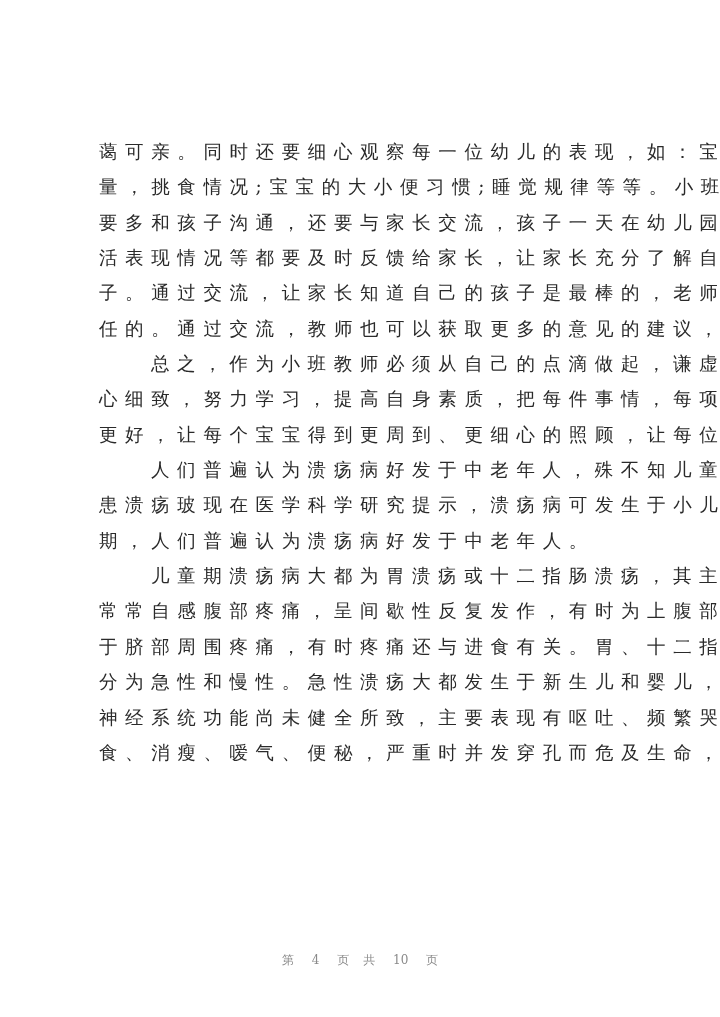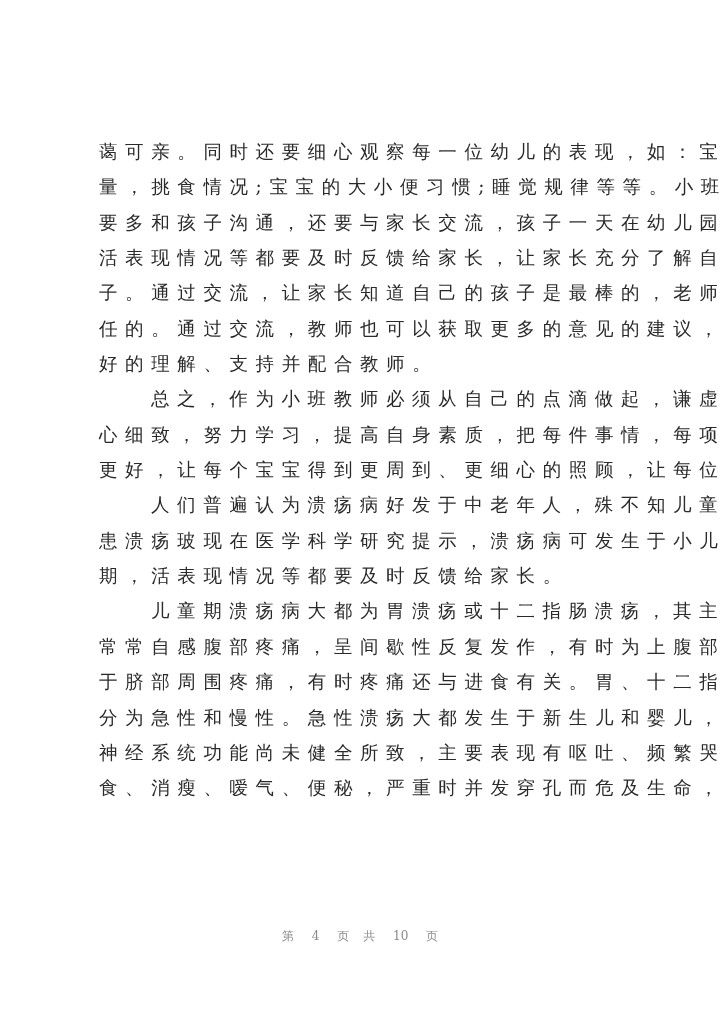--- a/index.html
+++ b/index.html
@@ -35,21 +35,21 @@
       font-size: 18.5px;
       letter-spacing: 7.6px;
       white-space: nowrap;
       overflow: visible;
     }
     .line.indent {
       padding-left: 52px;
     }
     .footer {
       position: absolute;
-      top: 928px;
+      top: 952px;
       left: 0;
       width: 720px;
       text-align: center;
       font-size: 12px;
       color: #8a8a8a;
       letter-spacing: 0px;
     }
     .footer span {
       display: inline-block;
       margin: 0 7px;
@@ -59,27 +59,26 @@
 <body>
 
 <div class="page">
   <div class="body-text">
     <span class="line">蔼可亲。同时还要细心观察每一位幼儿的表现，如：宝宝的饭</span>
     <span class="line">量，挑食情况;宝宝的大小便习惯;睡觉规律等等。小班老师不但</span>
     <span class="line">要多和孩子沟通，还要与家长交流，孩子一天在幼儿园学习和生</span>
     <span class="line">活表现情况等都要及时反馈给家长，让家长充分了解自己的孩</span>
     <span class="line">子。通过交流，让家长知道自己的孩子是最棒的，老师是值得信</span>
     <span class="line">任的。通过交流，教师也可以获取更多的意见的建议，让家长很</span>
-    <span class="line">好的理解、支持并配合教师。</span>
     <span class="line indent">总之，作为小班教师必须从自己的点滴做起，谦虚谨慎，耐</span>
     <span class="line">心细致，努力学习，提高自身素质，把每件事情，每项工作做的</span>
     <span class="line">更好，让每个宝宝得到更周到、更细心的照顾，让每位宝宝更聪</span>
     <span class="line indent">人们普遍认为溃疡病好发于中老年人，殊不知儿童期也易罹</span>
     <span class="line">患溃疡玻现在医学科学研究提示，溃疡病可发生于小儿各个时</span>
-    <span class="line">期，活表现情况等都要及时反馈给家长。</span>
+    <span class="line">期，人们普遍认为溃疡病好发于中老年人。</span>
     <span class="line indent">儿童期溃疡病大都为胃溃疡或十二指肠溃疡，其主要症状为</span>
     <span class="line">常常自感腹部疼痛，呈间歇性反复发作，有时为上腹部或局部限</span>
     <span class="line">于脐部周围疼痛，有时疼痛还与进食有关。胃、十二指肠溃疡又</span>
     <span class="line">分为急性和慢性。急性溃疡大都发生于新生儿和婴儿，多由植物</span>
     <span class="line">神经系统功能尚未健全所致，主要表现有呕吐、频繁哭闹、拒</span>
     <span class="line">食、消瘦、嗳气、便秘，严重时并发穿孔而危及生命，常常伴发</span>
   </div>
 
   <div class="footer">
     <span>第</span>

